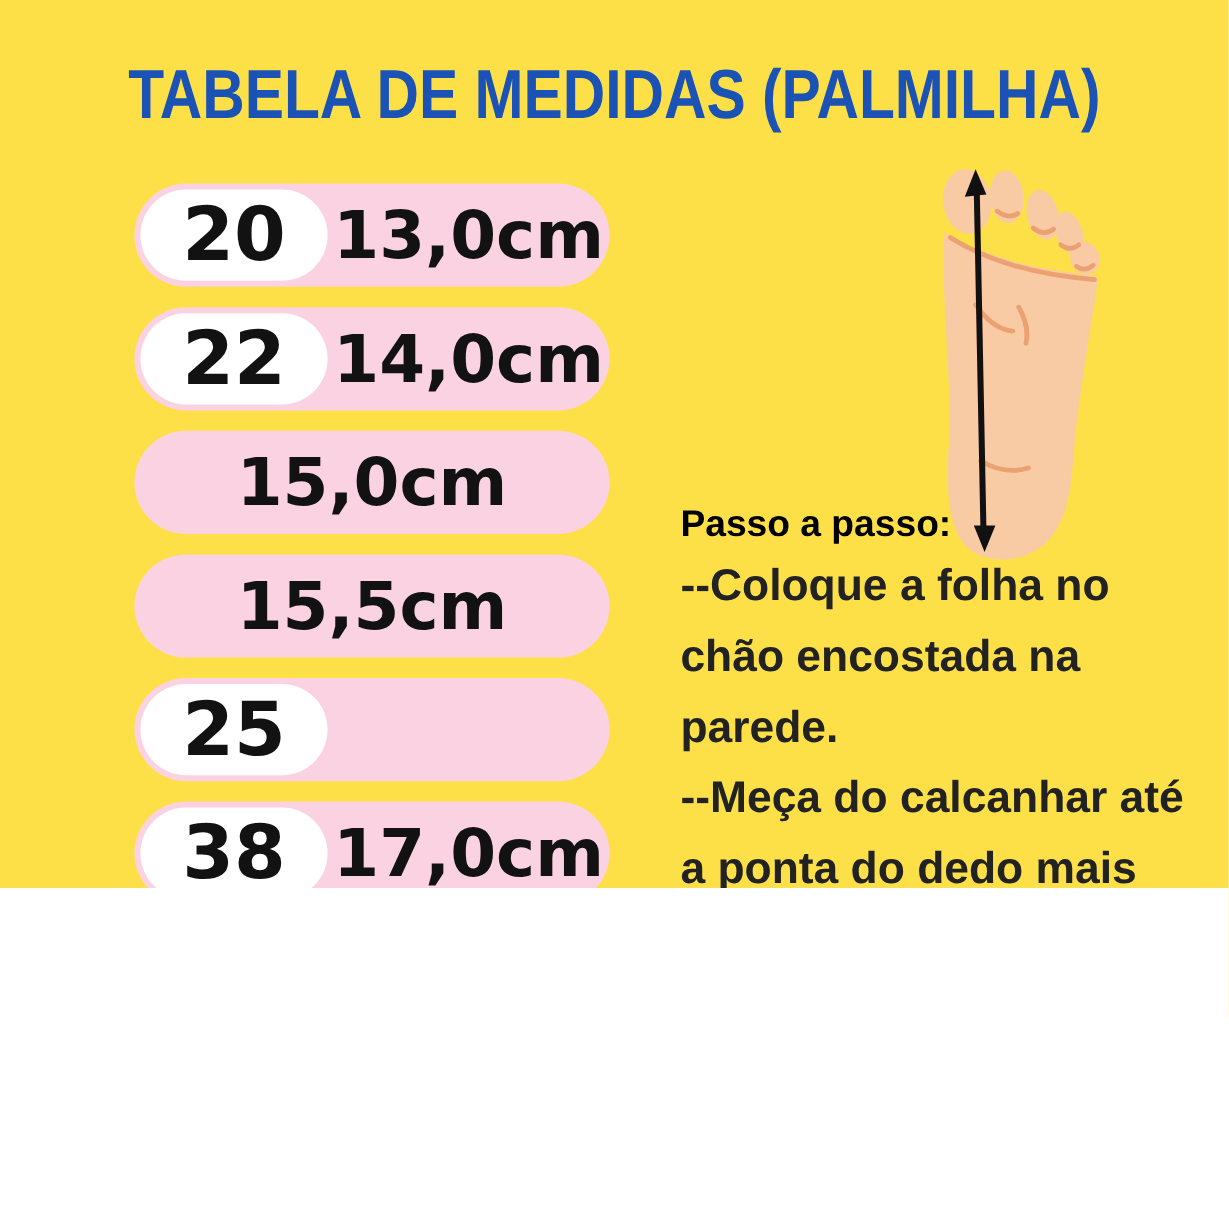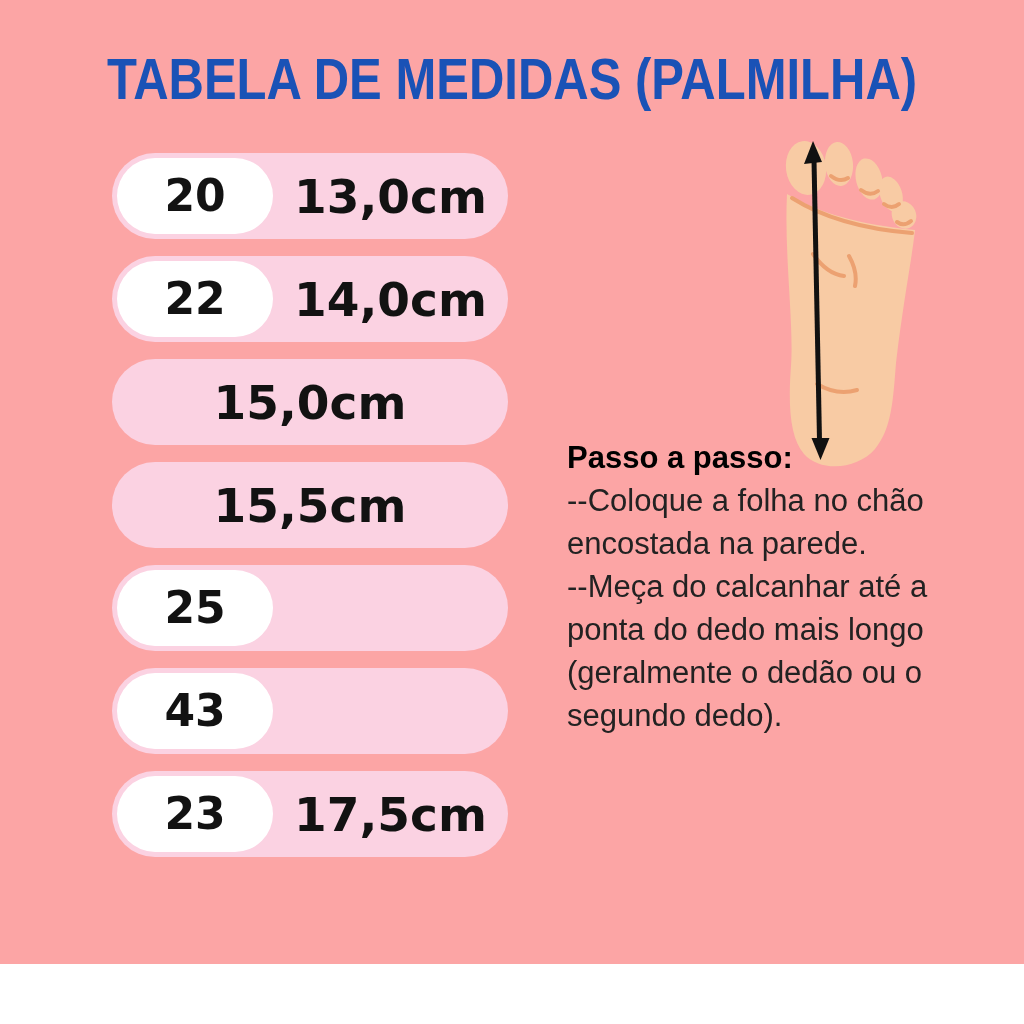--- a/index.html
+++ b/index.html
@@ -1,17 +1,17 @@
 <!DOCTYPE html>
 <html><head>
 <meta charset="utf-8">
 <style>
   html,body{margin:0;padding:0;background:#ffffff;}
   .canvas{
-    position:relative;width:1024px;height:964px;background:#fca5a5;
+    position:relative;width:1024px;height:740px;background:#fde047;
     overflow:hidden;font-family:"Liberation Sans",sans-serif;
   }
   
   .title{
     position:absolute;left:0;top:46px;width:100%;margin:0;
     text-align:center;font-size:49px;font-weight:bold;color:#1a52b6;
     letter-spacing:0px;transform:scaleY(1.18);transform-origin:center top;
     font-family:"Liberation Sans",sans-serif;white-space:nowrap;
   }
   
@@ -22,41 +22,41 @@
   .pill{
     width:396px;height:86px;background:#fbd2e2;border-radius:43px;
     display:flex;align-items:center;
   }
   .size-pill{
     width:156px;height:76px;margin-left:5px;background:#ffffff;
     border-radius:38px;display:flex;align-items:center;justify-content:center;
     flex:0 0 auto;
   }
   .size-number{
-    font-family:"DejaVu Sans",sans-serif;font-weight:bold;font-size:44px;
+    font-family:"DejaVu Sans",sans-serif;font-weight:bold;font-size:62px;
     color:#121212;line-height:1;
   }
   .length-cell{
     flex:1;text-align:center;font-family:"DejaVu Sans",sans-serif;
-    font-weight:bold;font-size:47px;color:#121212;line-height:1;
+    font-weight:bold;font-size:55px;color:#121212;line-height:1;
   }
   
   .foot-wrap{position:absolute;left:775px;top:138px;width:150px;height:332px;}
   .foot-fill{fill:#f8cba4;}
   .crease{stroke:#eca171;stroke-width:4;fill:none;stroke-linecap:round;}
   .arrow-line{stroke:#111111;stroke-width:5;}
   .arrow-head{fill:#111111;}
   
   .steps{
-    position:absolute;left:567px;top:436px;width:420px;color:#222222;
+    position:absolute;left:567px;top:415px;width:420px;color:#222222;
   }
   .steps-heading{
     margin:0;font-size:31px;font-weight:bold;color:#000000;line-height:43px;
   }
-  .step{font-size:31px;line-height:43px;font-weight:normal;}
+  .step{font-size:37px;line-height:59px;font-weight:bold;}
 </style>
 </head>
 <body>
 
 <div class="canvas">
 
   <h1 class="title">TABELA DE MEDIDAS (PALMILHA)</h1>
 
   <div class="rows">
 
@@ -84,22 +84,23 @@
     </div>
 
     <div class="pill">
       <div class="size-pill">
         <span class="size-number">25</span>
       </div>
     </div>
 
     <div class="pill">
       <div class="size-pill">
-        <span class="size-number">43</span>
+        <span class="size-number">38</span>
       </div>
+      <span class="length-cell">17,0cm</span>
     </div>
 
     <div class="pill">
       <div class="size-pill">
         <span class="size-number">23</span>
       </div>
       <span class="length-cell">17,5cm</span>
     </div>
 
   </div>

